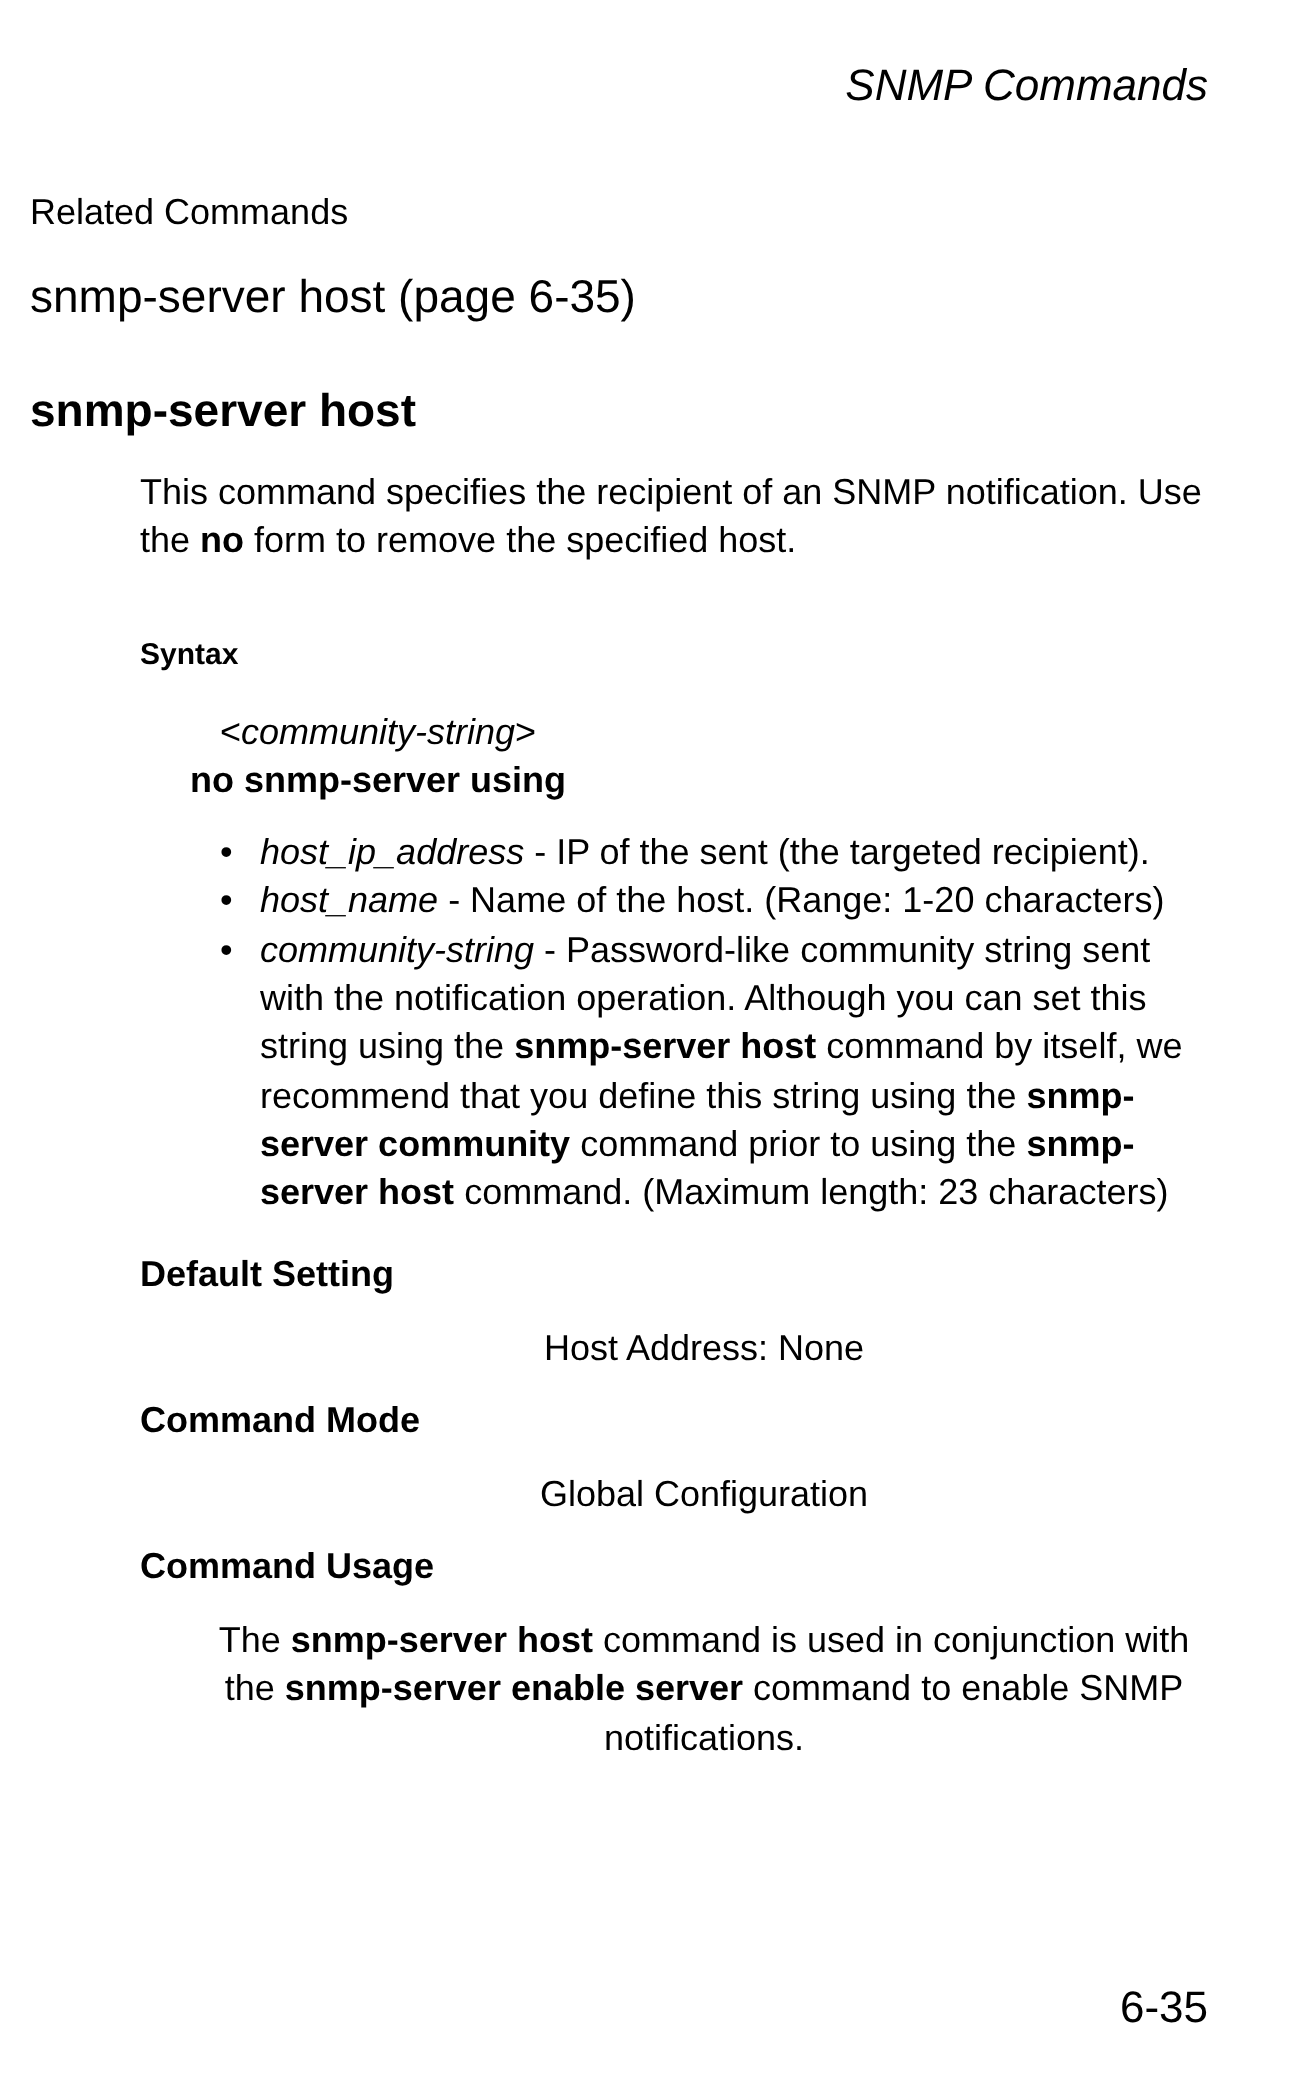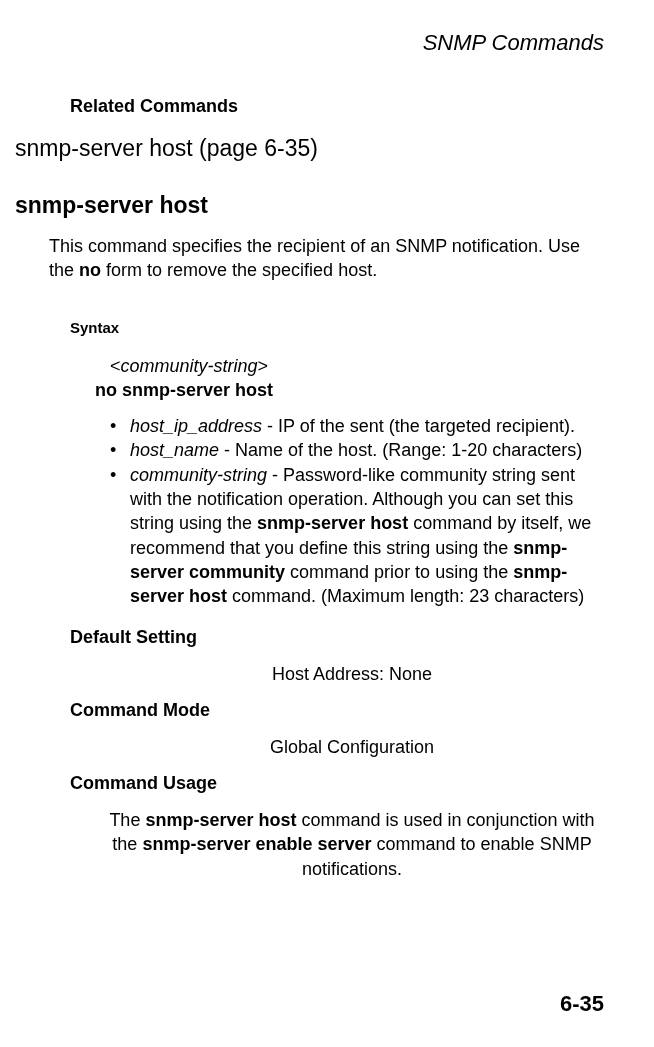--- a/index.html
+++ b/index.html
@@ -17,38 +17,37 @@
       padding: 30px 45px 30px 15px;
     }
     .header-title {
       text-align: right;
       font-style: italic;
       font-size: 22px;
       margin-bottom: 40px;
       padding-right: 5px;
     }
     .related-heading {
-      font-weight: bold;
+      font-weight: normal;
       font-size: 18px;
-      margin-left: 55px;
       margin-bottom: 18px;
     }
     .related-text {
       font-size: 23px;
       margin-bottom: 30px;
     }
     .main-heading {
       font-weight: bold;
       font-size: 23px;
       margin-left: 0px;
       margin-bottom: 15px;
     }
     .description {
       font-size: 18px;
-      margin-left: 34px;
+      margin-left: 55px;
       margin-bottom: 24px;
       line-height: 1.35;
     }
     .syntax-heading {
       font-weight: bold;
       font-size: 15px;
       margin-left: 55px;
       margin-bottom: 18px;
       margin-top: 36px;
     }
@@ -90,21 +89,20 @@
       margin-left: 80px;
       line-height: 1.35;
       margin-bottom: 14px;
       text-align: center;
     }
     .page-number {
       position: absolute;
       bottom: 30px;
       right: 50px;
       font-size: 22px;
-      font-weight: bold;
     }
     .bold {
       font-weight: bold;
     }
     .italic {
       font-style: italic;
     }
   </style>
 </head>
 <body>
@@ -119,21 +117,21 @@
 <div class="description">
   <span>This command specifies the recipient of an SNMP notification. Use the </span><span class="bold">no</span><span> form to remove the specified host.</span>
 </div>
 
 <div class="syntax-heading">Syntax</div>
 
 <div class="syntax-block">
   <div class="syntax-indent">
     <span>&lt;</span><span class="italic">community-string</span><span>&gt;</span>
   </div>
-  <div class="bold">no snmp-server host</div>
+  <div class="bold">no snmp-server using</div>
 </div>
 
 <div class="bullet-list">
   <div class="bullet-item">
     <span class="bullet-mark">•</span>
     <span class="bullet-text">
       <span class="italic">host_ip_address</span><span> - IP of the sent (the targeted recipient).</span>
     </span>
   </div>
   <div class="bullet-item">

